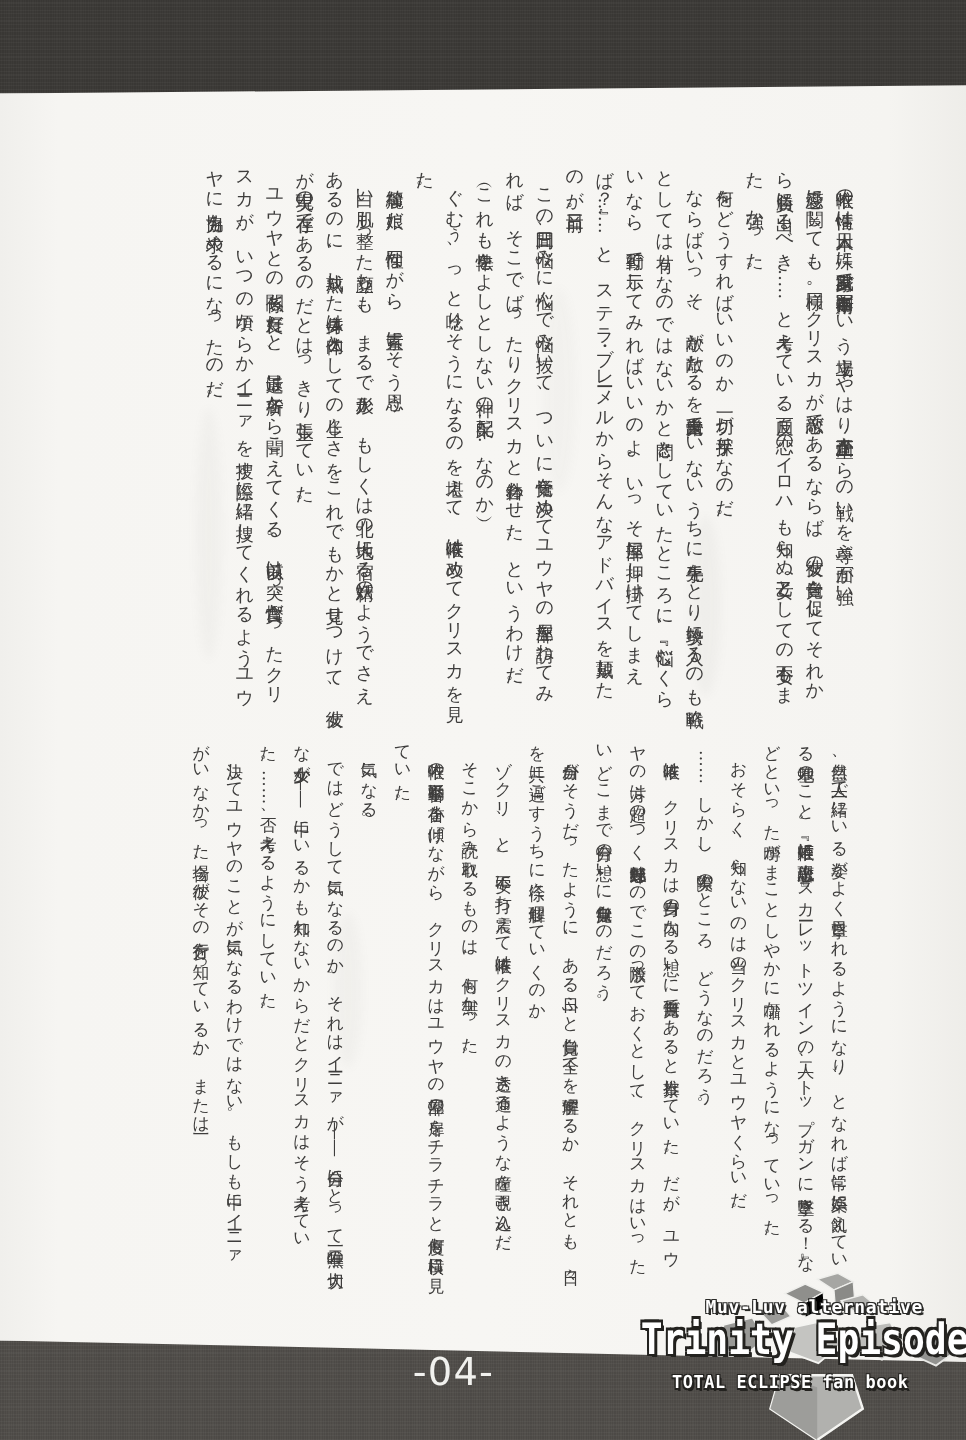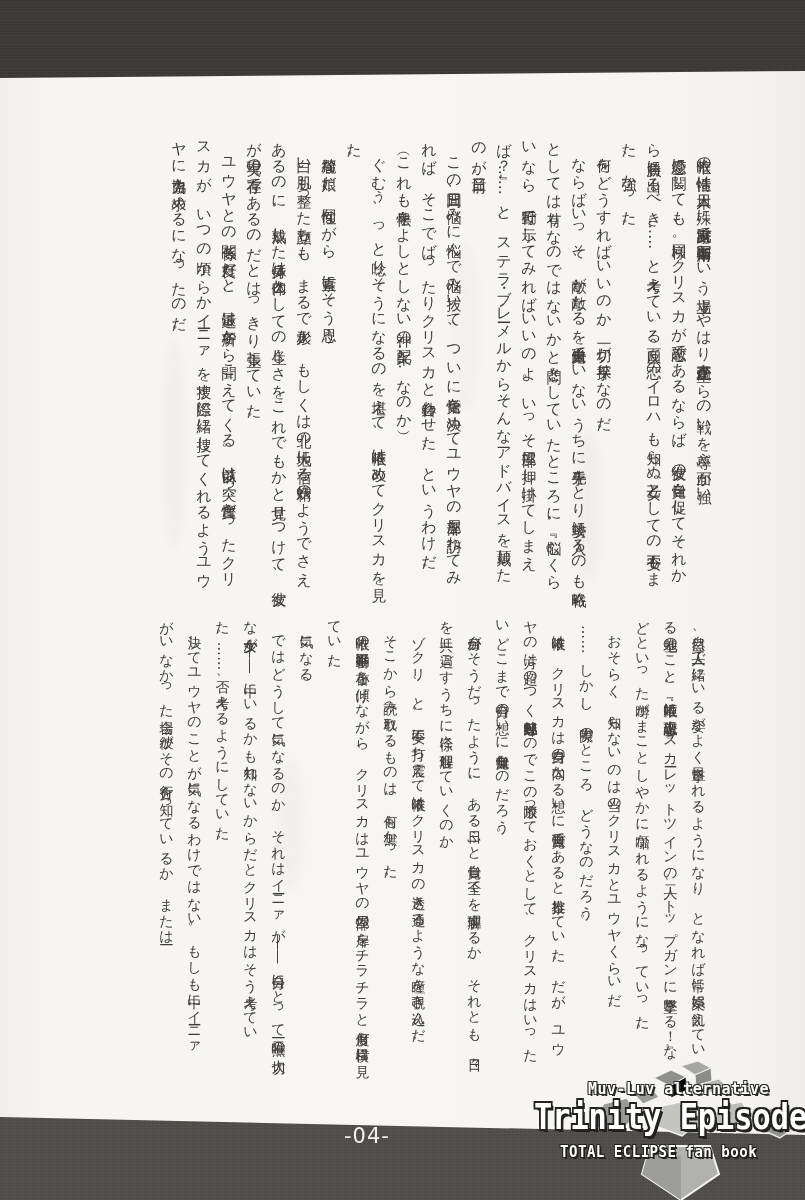--- a/index.html
+++ b/index.html
@@ -54,21 +54,21 @@
   }
   .sm1{left:575px;top:430px;width:26px;height:150px;opacity:0.06;}
   .sm2{left:163px;top:340px;width:22px;height:210px;opacity:0.05;}
   .sm3{left:452px;top:240px;width:28px;height:170px;opacity:0.04;}
   .sm4{left:278px;top:760px;width:24px;height:130px;opacity:0.05;}
   
   .page-number{
     position:absolute;left:344px;top:1124px;z-index:4;
     color:#f1f1ee;
     font-family:"DejaVu Sans","Liberation Sans",sans-serif;
-    font-size:21px;font-weight:normal;letter-spacing:1px;
+    font-size:32px;font-weight:normal;letter-spacing:1px;
   }
   
   .logo-shapes{position:absolute;left:558px;top:1060px;z-index:3;}
   .logo-series{
     position:absolute;left:588px;top:1080px;z-index:5;
     color:#fff;font-family:"DejaVu Sans Mono","Liberation Mono",monospace;
     font-weight:bold;font-size:15px;letter-spacing:0.5px;
     text-shadow:-1px -1px 0 #2a2a28,1px -1px 0 #2a2a28,-1px 1px 0 #2a2a28,1px 1px 0 #2a2a28,2px 2px 0 #2a2a28;
   }
   .logo-title{

